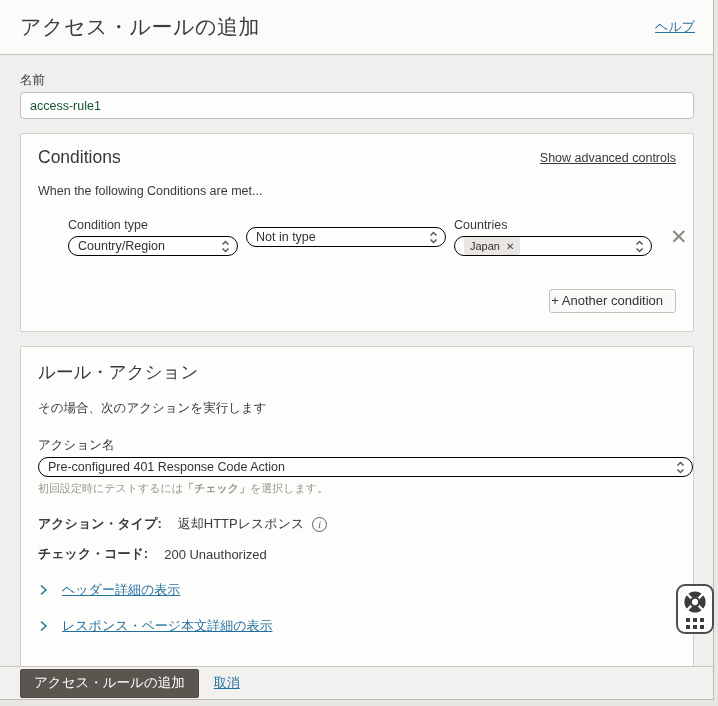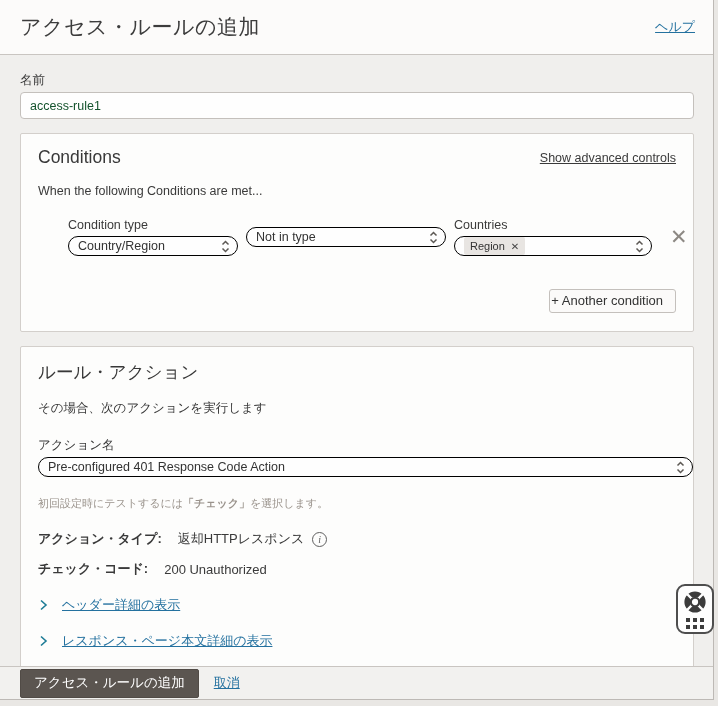--- a/index.html
+++ b/index.html
@@ -68,21 +68,21 @@
   }
   .another-row { display:flex; justify-content:flex-end; margin-top:33px; }
   .btn-secondary {
     background:#fbfaf9; border:1px solid #c4c0bc; border-radius:3px;
     font-family:inherit; font-size:13px; color:#333; padding:3px 12px 4px 1px; cursor:pointer;
   }
   
   .action-label { margin-top:20px; }
   .selectbox.full { width:655px; }
   .helper {
-    font-size:11px; color:#9a938c; margin-top:19px;
+    font-size:11px; color:#9a938c; margin-top:4px;
   }
   .helper b { font-weight:700; color:#8e8press780; }
   .kv-row { font-size:13px; margin-top:19px; display:flex; align-items:center; }
   .kv-row + .kv-row { margin-top:12px; }
   .kv-label { font-weight:700; margin-right:16px; }
   .info-icon {
     width:15px; height:15px; border:1px solid #5f5f5f; border-radius:50%;
     display:inline-flex; align-items:center; justify-content:center;
     font-family:"Liberation Serif",serif; font-style:italic; font-size:10px;
     color:#5f5f5f; margin-left:8px; cursor:pointer;
@@ -156,21 +156,21 @@
                   <path d="M1.5 4.5 L4.5 1.5 L7.5 4.5" fill="none" stroke="#5c5854" stroke-width="1.5"></path>
                   <path d="M1.5 8.5 L4.5 11.5 L7.5 8.5" fill="none" stroke="#5c5854" stroke-width="1.5"></path>
                 </svg>
             </span>
           </div>
         </div>
         <div class="cond-col">
           <label class="field-label">Countries</label>
           <div class="selectbox w-ctry">
             <span class="tag">
-              <span>Region</span>
+              <span>Japan</span>
               <span class="tag-x">✕</span>
             </span>
             <span class="spin">
               <svg width="9" height="13" viewBox="0 0 9 13">
                   <path d="M1.5 4.5 L4.5 1.5 L7.5 4.5" fill="none" stroke="#5c5854" stroke-width="1.5"></path>
                   <path d="M1.5 8.5 L4.5 11.5 L7.5 8.5" fill="none" stroke="#5c5854" stroke-width="1.5"></path>
                 </svg>
             </span>
           </div>
         </div>

